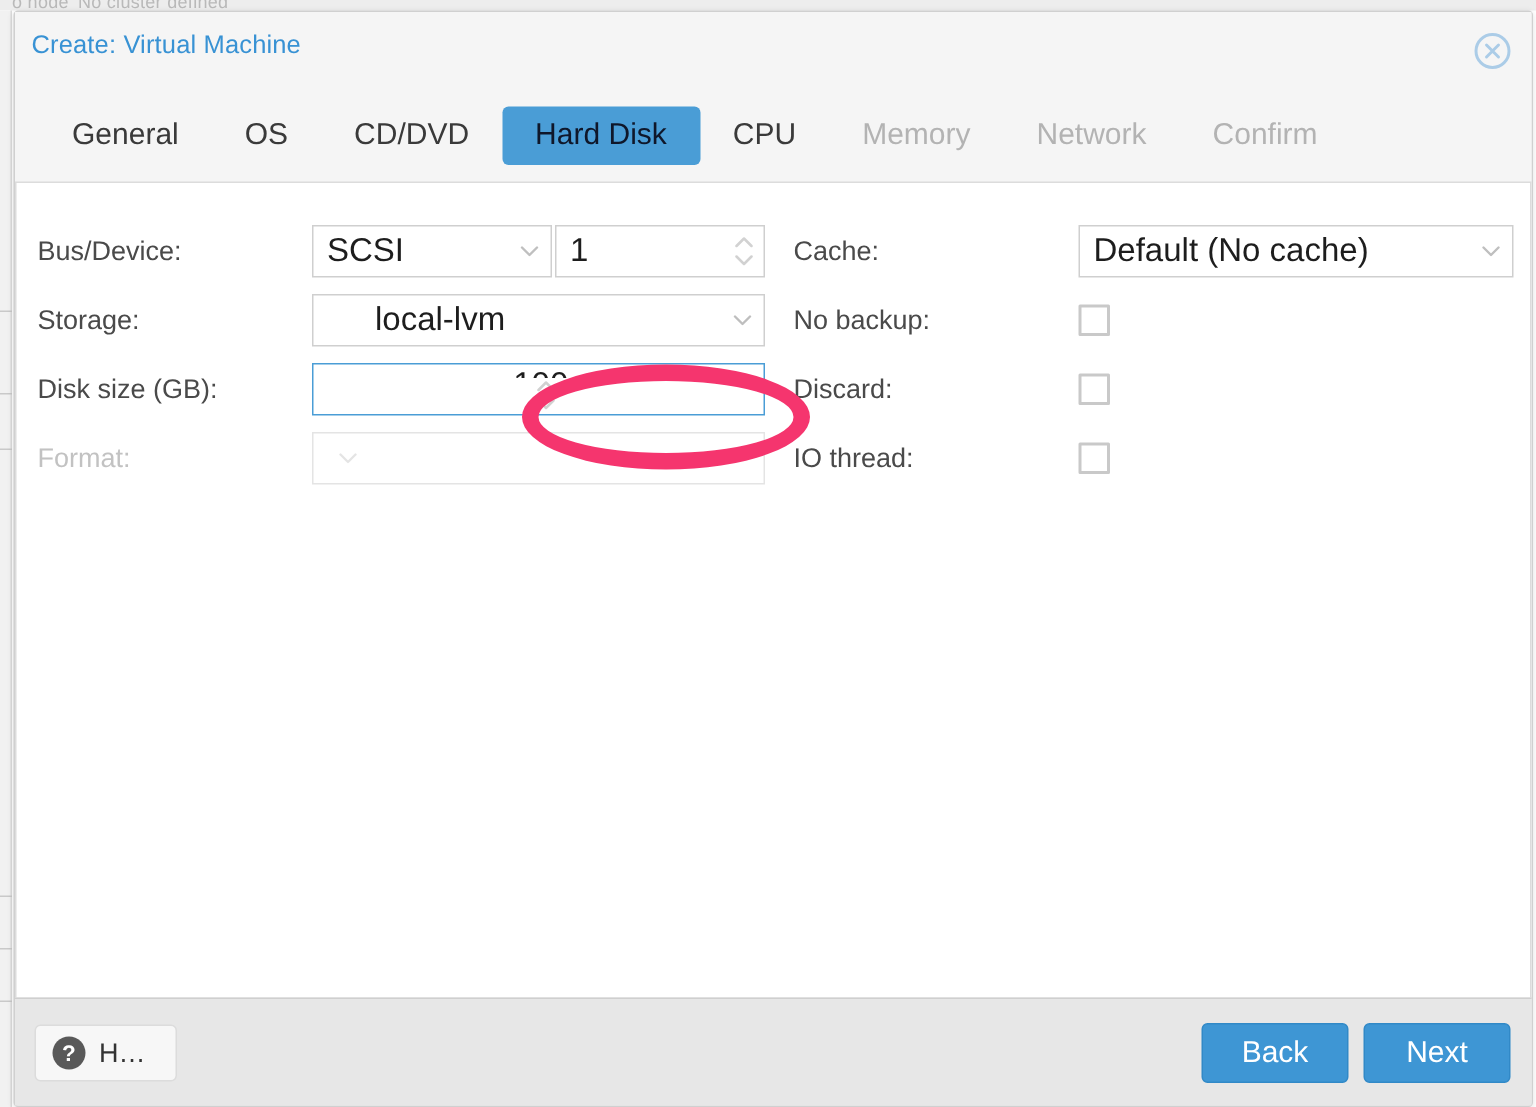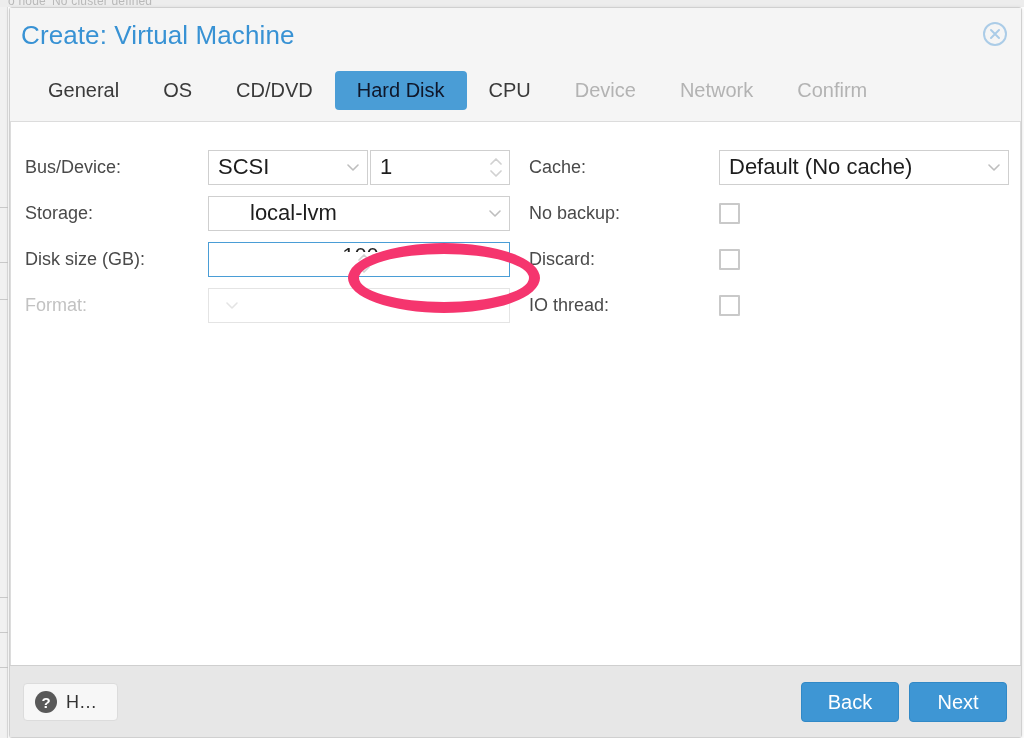--- a/index.html
+++ b/index.html
@@ -65,21 +65,21 @@
   .dlg-header {
     position: relative;
     height: 52px;
     flex: 0 0 52px;
     background: #f5f5f5;
   }
   .dlg-title {
     position: absolute;
     left: 11px;
     top: 12px;
-    font-size: 26px;
+    font-size: 17px;
     color: #3892d4;
     letter-spacing: .1px;
   }
   .close-btn {
     position: absolute;
     right: 12px;
     top: 12px;
     width: 28px;
     height: 28px;
     cursor: pointer;
@@ -307,21 +307,21 @@
       </svg>
     </div>
   </div>
 
   <div class="tabbar">
     <div class="tab">General</div>
     <div class="tab">OS</div>
     <div class="tab">CD/DVD</div>
     <div class="tab active">Hard Disk</div>
     <div class="tab">CPU</div>
-    <div class="tab disabled">Device</div>
+    <div class="tab disabled">Memory</div>
     <div class="tab disabled">Network</div>
     <div class="tab disabled">Confirm</div>
   </div>
 
   <div class="dlg-body">
 
     <div class="col col-left">
 
       <div class="frow">
         <div class="flabel">Bus/Device:</div>

